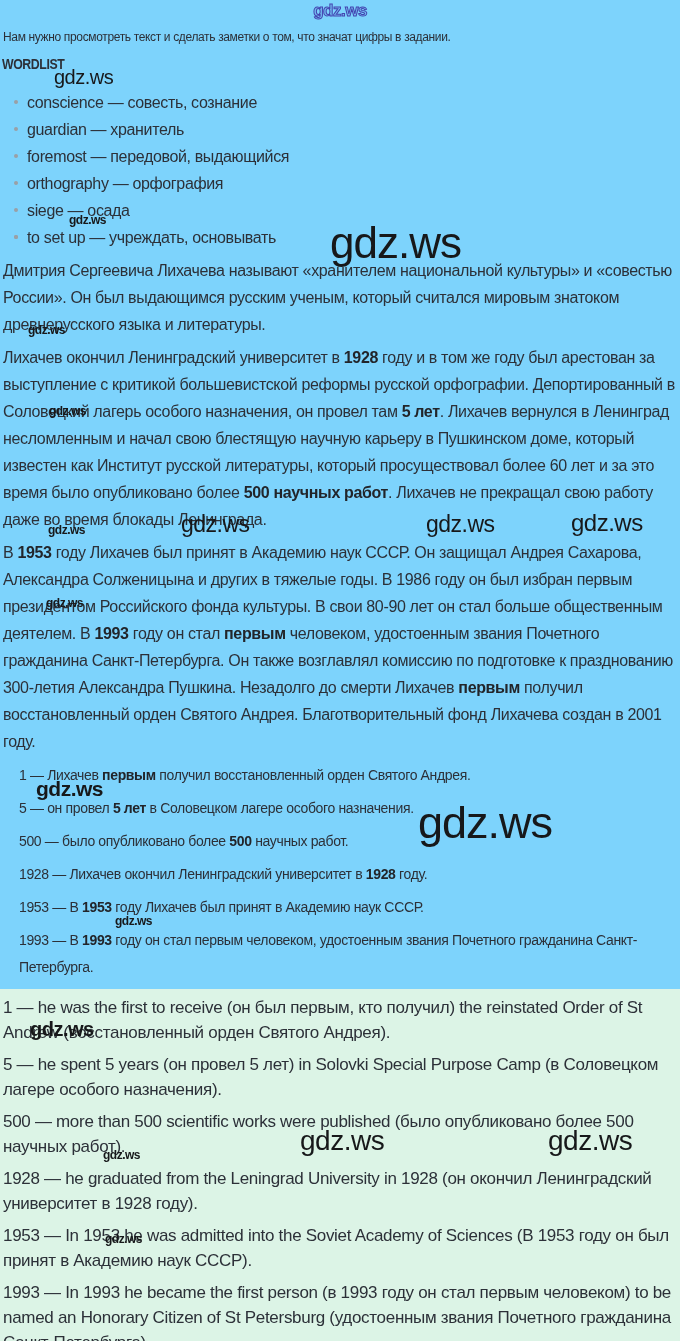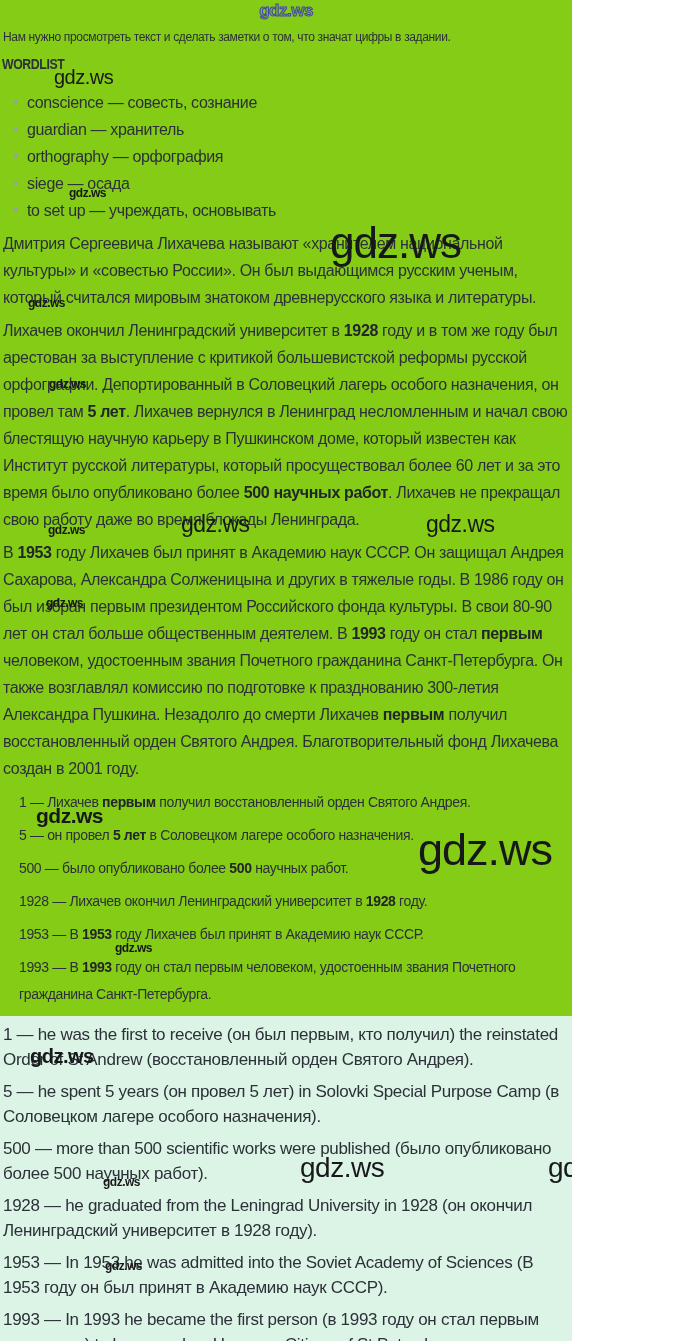--- a/index.html
+++ b/index.html
@@ -1,19 +1,19 @@
 <!DOCTYPE html>
 <html><head>
 <meta charset="utf-8">
 <style>
   html,body{margin:0;padding:0;background:#ffffff;}
   .page{
     position:relative;
-    width:572px;height:1341px;
-    background:#84cc16;
+    width:680px;height:1341px;
+    background:#7dd3fc;
     overflow:hidden;
     font-family:"Liberation Sans", sans-serif;
     color:#2c3038;
     letter-spacing:-0.35px;
   }
   
   .wm{
     position:absolute;
     font-family:"Liberation Sans", sans-serif;
     color:#17181a;
@@ -106,21 +106,21 @@
   <p class="intro">Нам нужно просмотреть текст и сделать заметки о том, что значат цифры в задании.</p>
 
   <div class="wordlist-head">
     <h2 class="wordlist-title">WORDLIST</h2>
     <div class="wm wm-a">gdz.ws</div>
   </div>
 
   <ul class="wordlist">
     <li><span class="bullet"></span><span>conscience — совесть, сознание</span></li>
     <li><span class="bullet"></span><span>guardian — хранитель</span></li>
-    <li><span class="bullet"></span></li>
+    <li><span class="bullet"></span><span>foremost — передовой, выдающийся</span></li>
     <li><span class="bullet"></span><span>orthography — орфография</span></li>
     <li><span class="bullet"></span><span>siege — осада</span></li>
     <li><span class="bullet"></span></li>
     <li><span class="bullet"></span><span>to set up — учреждать, основывать</span>
       <div class="wm wm-sm wm-b">gdz.ws</div>
     </li>
     <div class="wm wm-c">gdz.ws</div>
   </ul>
 
   <p class="para"><span>Дмитрия Сергеевича Лихачева называют «хранителем национальной культуры» и «совестью России». Он был выдающимся русским ученым, который считался мировым знатоком древнерусского языка и литературы.</span></p>

